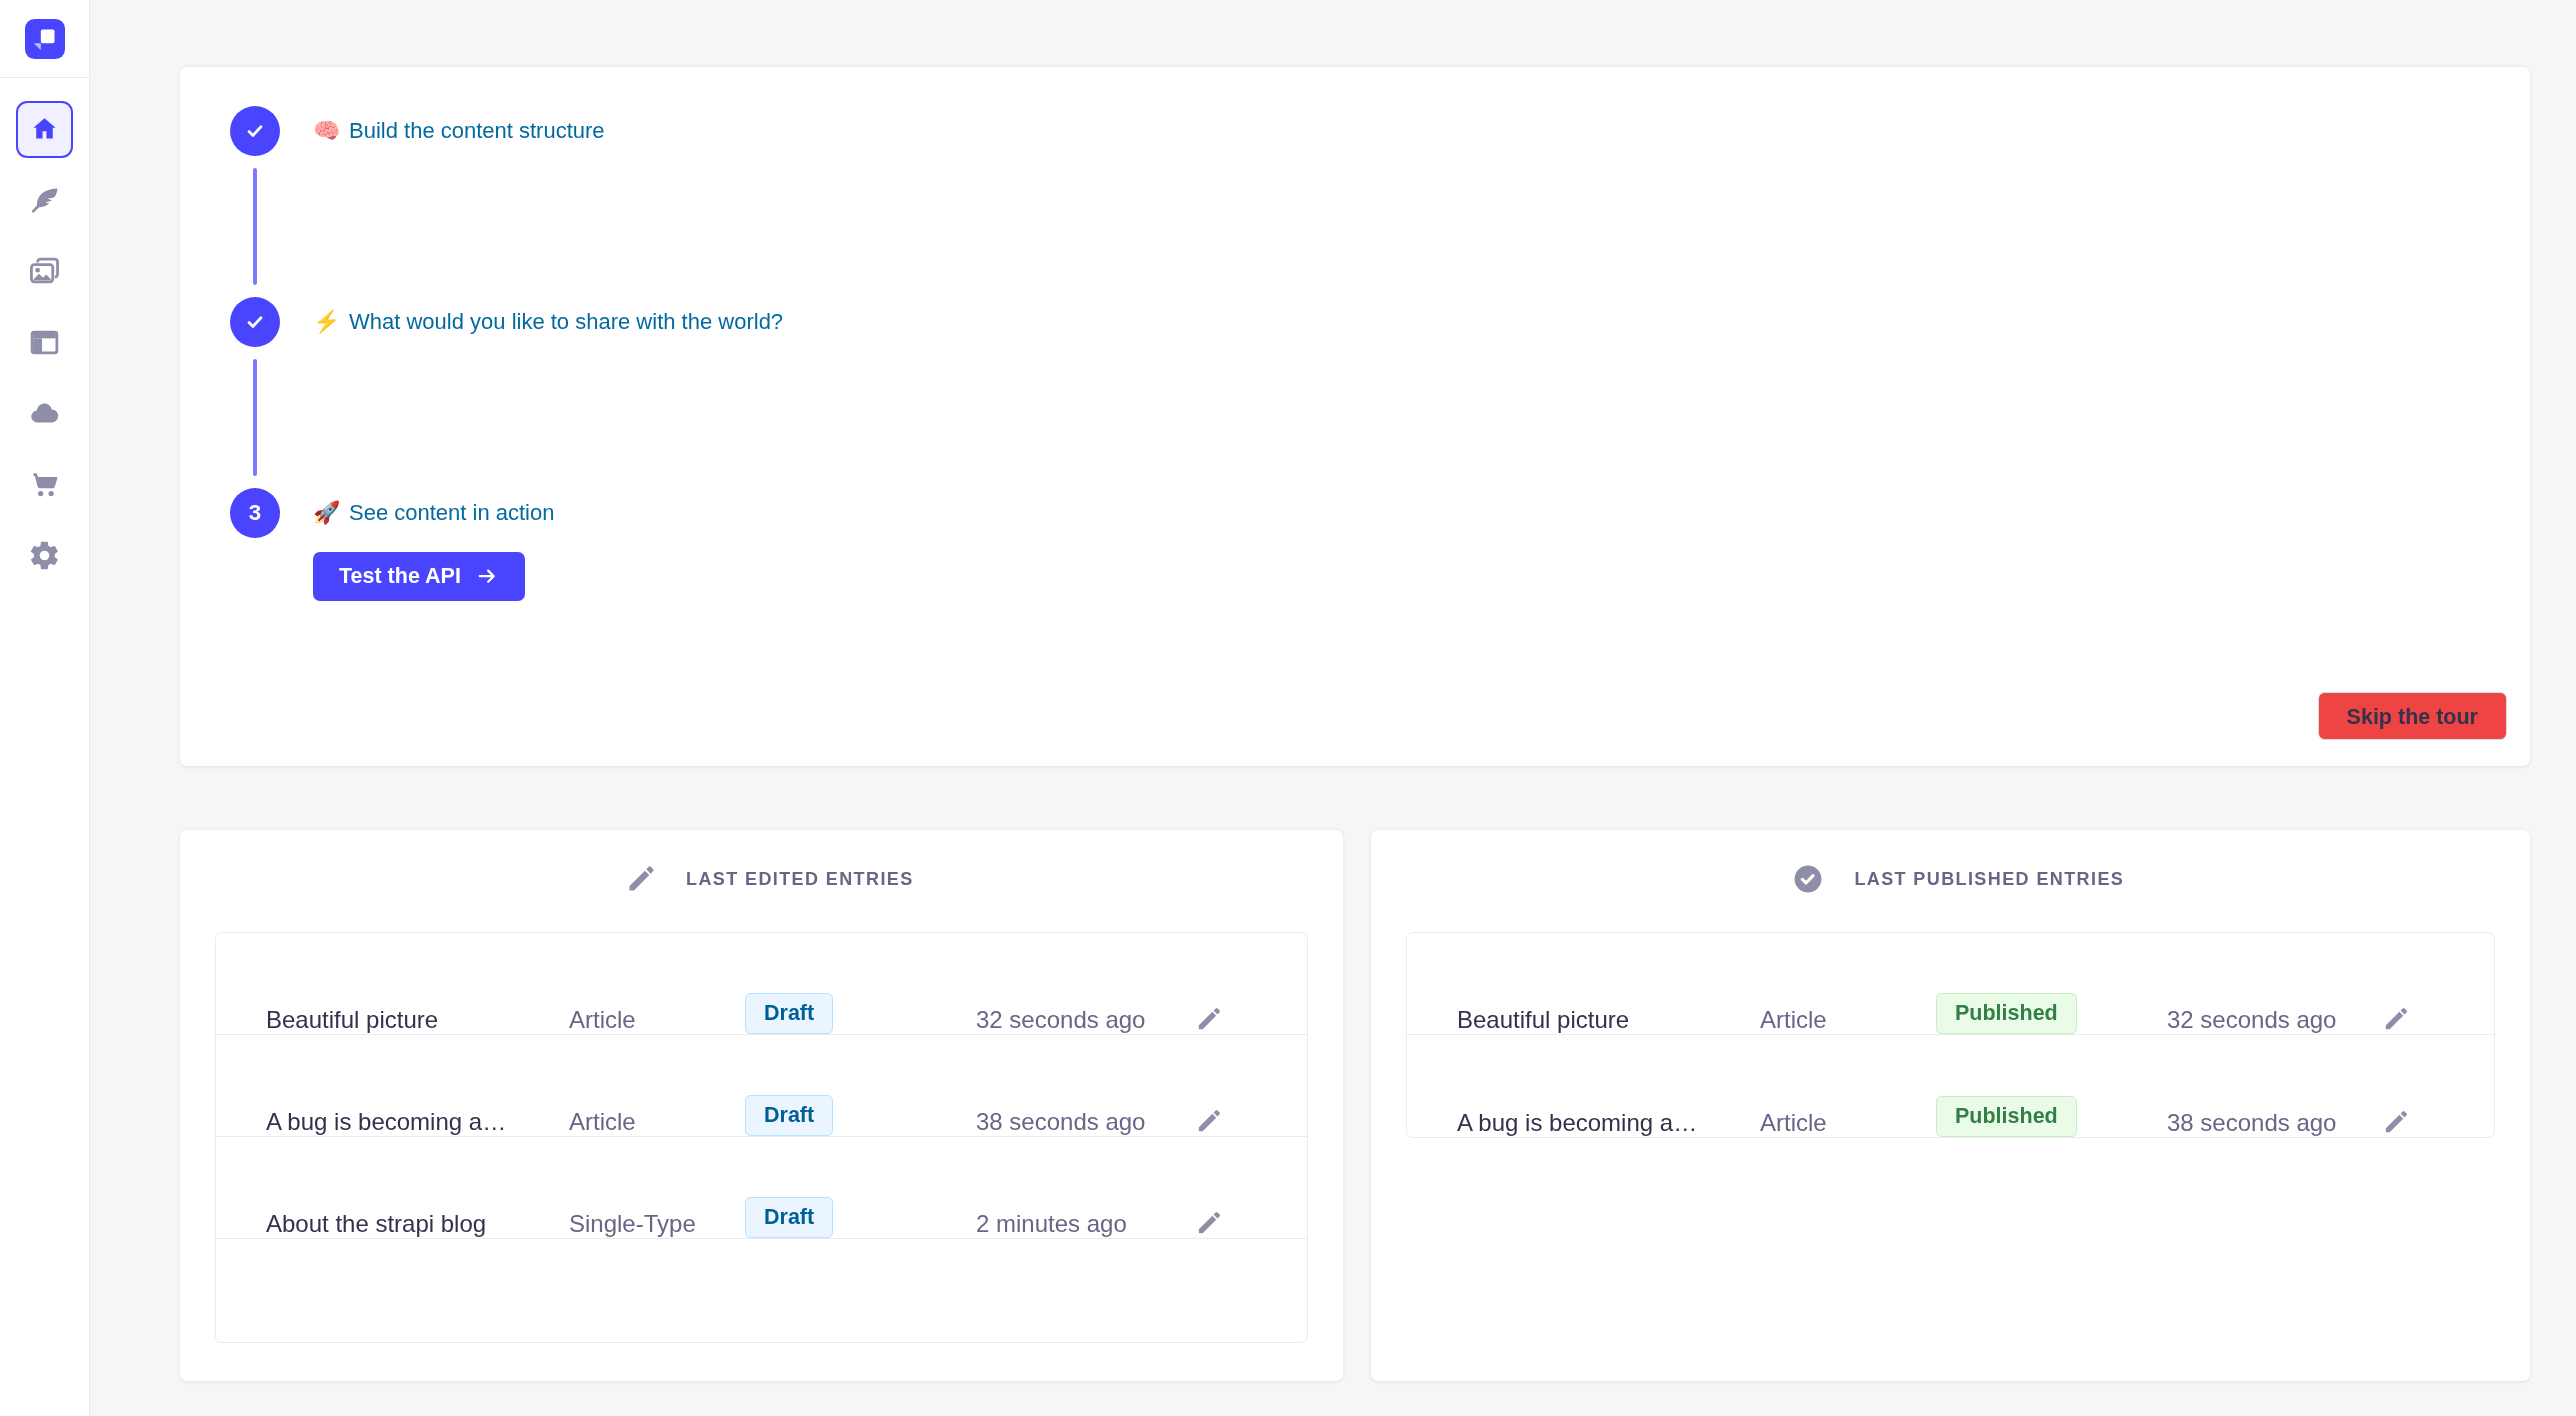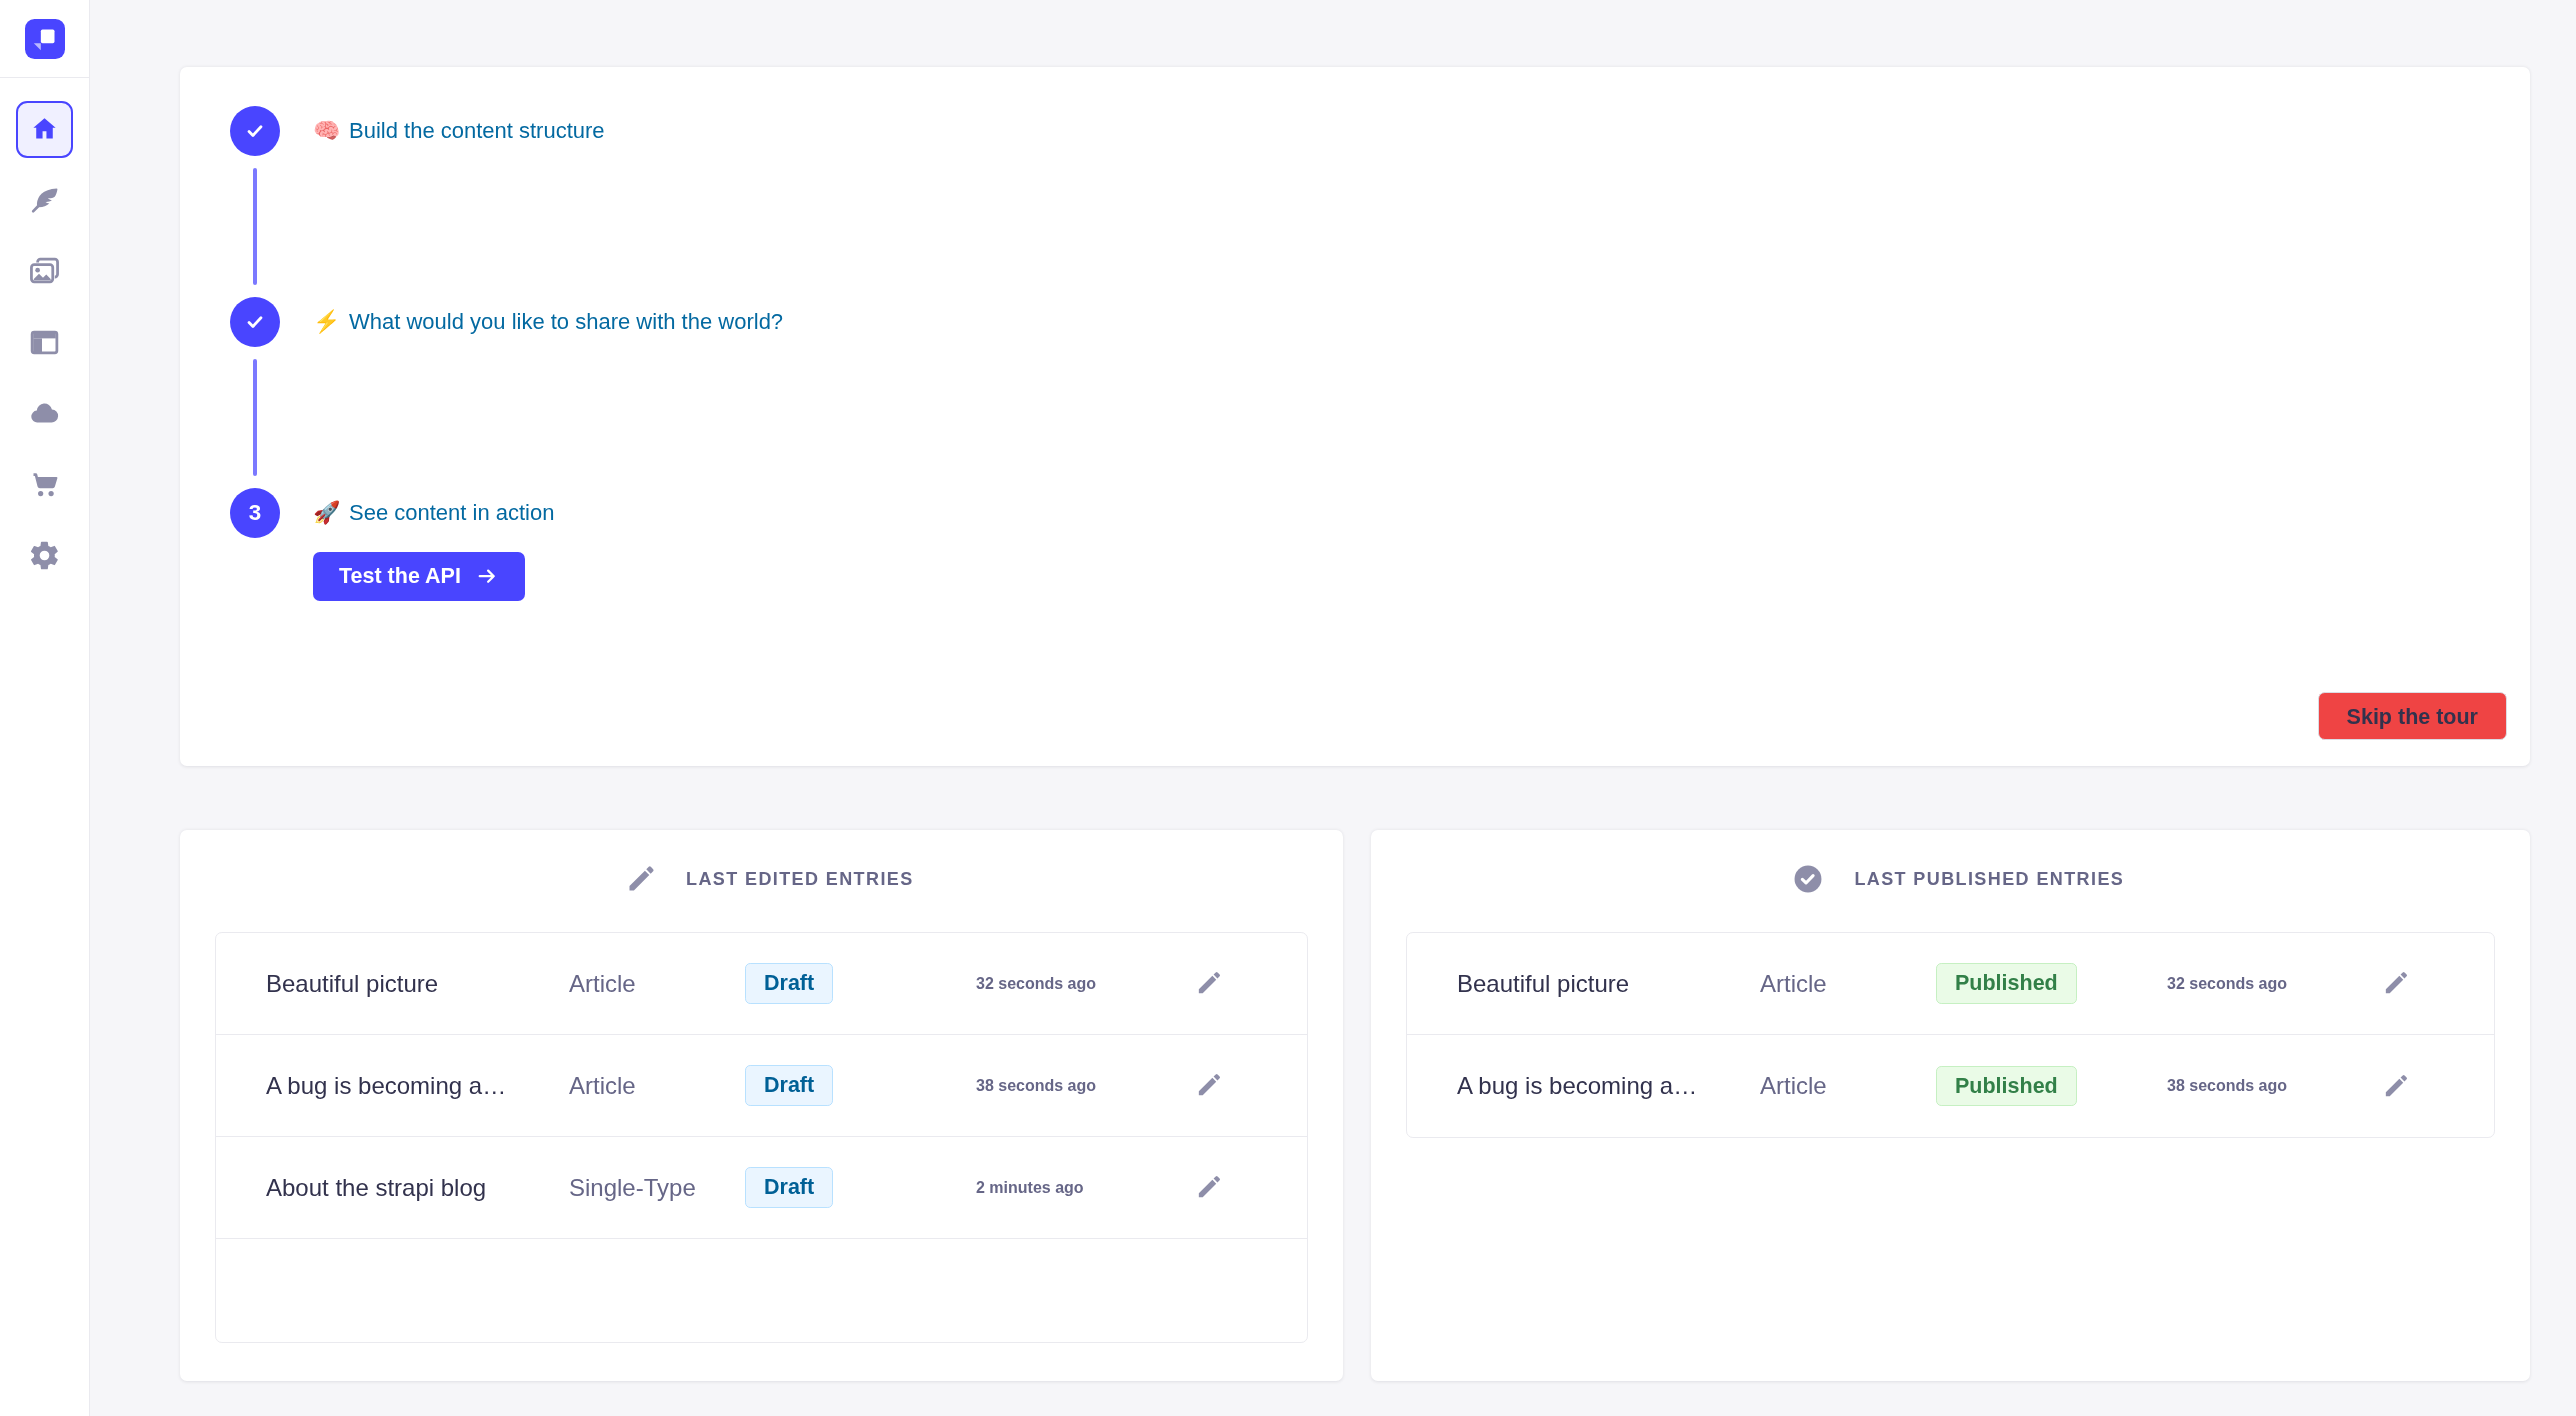--- a/index.html
+++ b/index.html
@@ -65,26 +65,26 @@
   .panel {
     background: #fff; border-radius: 6.9px; box-shadow: 0 0.9px 3.4px rgba(33,33,52,.1);
     padding: 32px 35px 35px; height: 551px;
   }
   .panel.left { width: 1163px; flex: none; }
   .panel.right { flex: 1; }
   .panel-header { display: flex; align-items: center; gap: 29px; padding-left: 14.6px; margin-bottom: 36px; height: 34px; justify-content: center; }
   .panel-header .ph-title { font-size: 18px; font-weight: 600; letter-spacing: 1.4px; color: #666687; }
   .entries-table { border: 0.9px solid #eaeaef; border-radius: 6.9px; background: #fff; overflow: hidden; }
   .panel.left .entries-table { min-height: 411px; }
-  .erow { display: flex; align-items: center; height: 102px; padding: 0 82px 0 50px; border-bottom: 0.9px solid #eaeaef; cursor: pointer; }
+  .erow { display: flex; align-items: flex-end; height: 102px; padding: 0 82px 0 50px; border-bottom: 0.9px solid #eaeaef; cursor: pointer; }
   .erow:last-child.no-border { border-bottom: none; }
   .c-title { width: 303px; font-size: 24px; font-weight: 500; color: #32324d; white-space: nowrap; overflow: hidden; }
   .c-type  { width: 176px; font-size: 24px; color: #666687; }
   .c-status{ width: 231px; }
-  .c-time  { flex: 1; font-size: 16px; color: #666687; font-weight: bold; }
+  .c-time  { flex: 1; font-size: 24px; color: #666687; }
   .c-edit  { width: 34px; display: flex; justify-content: center; cursor: pointer; }
   .badge { display: inline-block; padding: 6.9px 18px; border-radius: 5.2px; font-size: 21.5px; font-weight: 700; }
   .badge.draft { background: #eaf5ff; border: 0.9px solid #b8e1ff; color: #006096; }
   .badge.published { background: #eafbe7; border: 0.9px solid #c6f0c2; color: #328048; }
 </style>
 </head>
 <body>
 
 <nav class="sidebar">
   <div class="logo-wrap">

